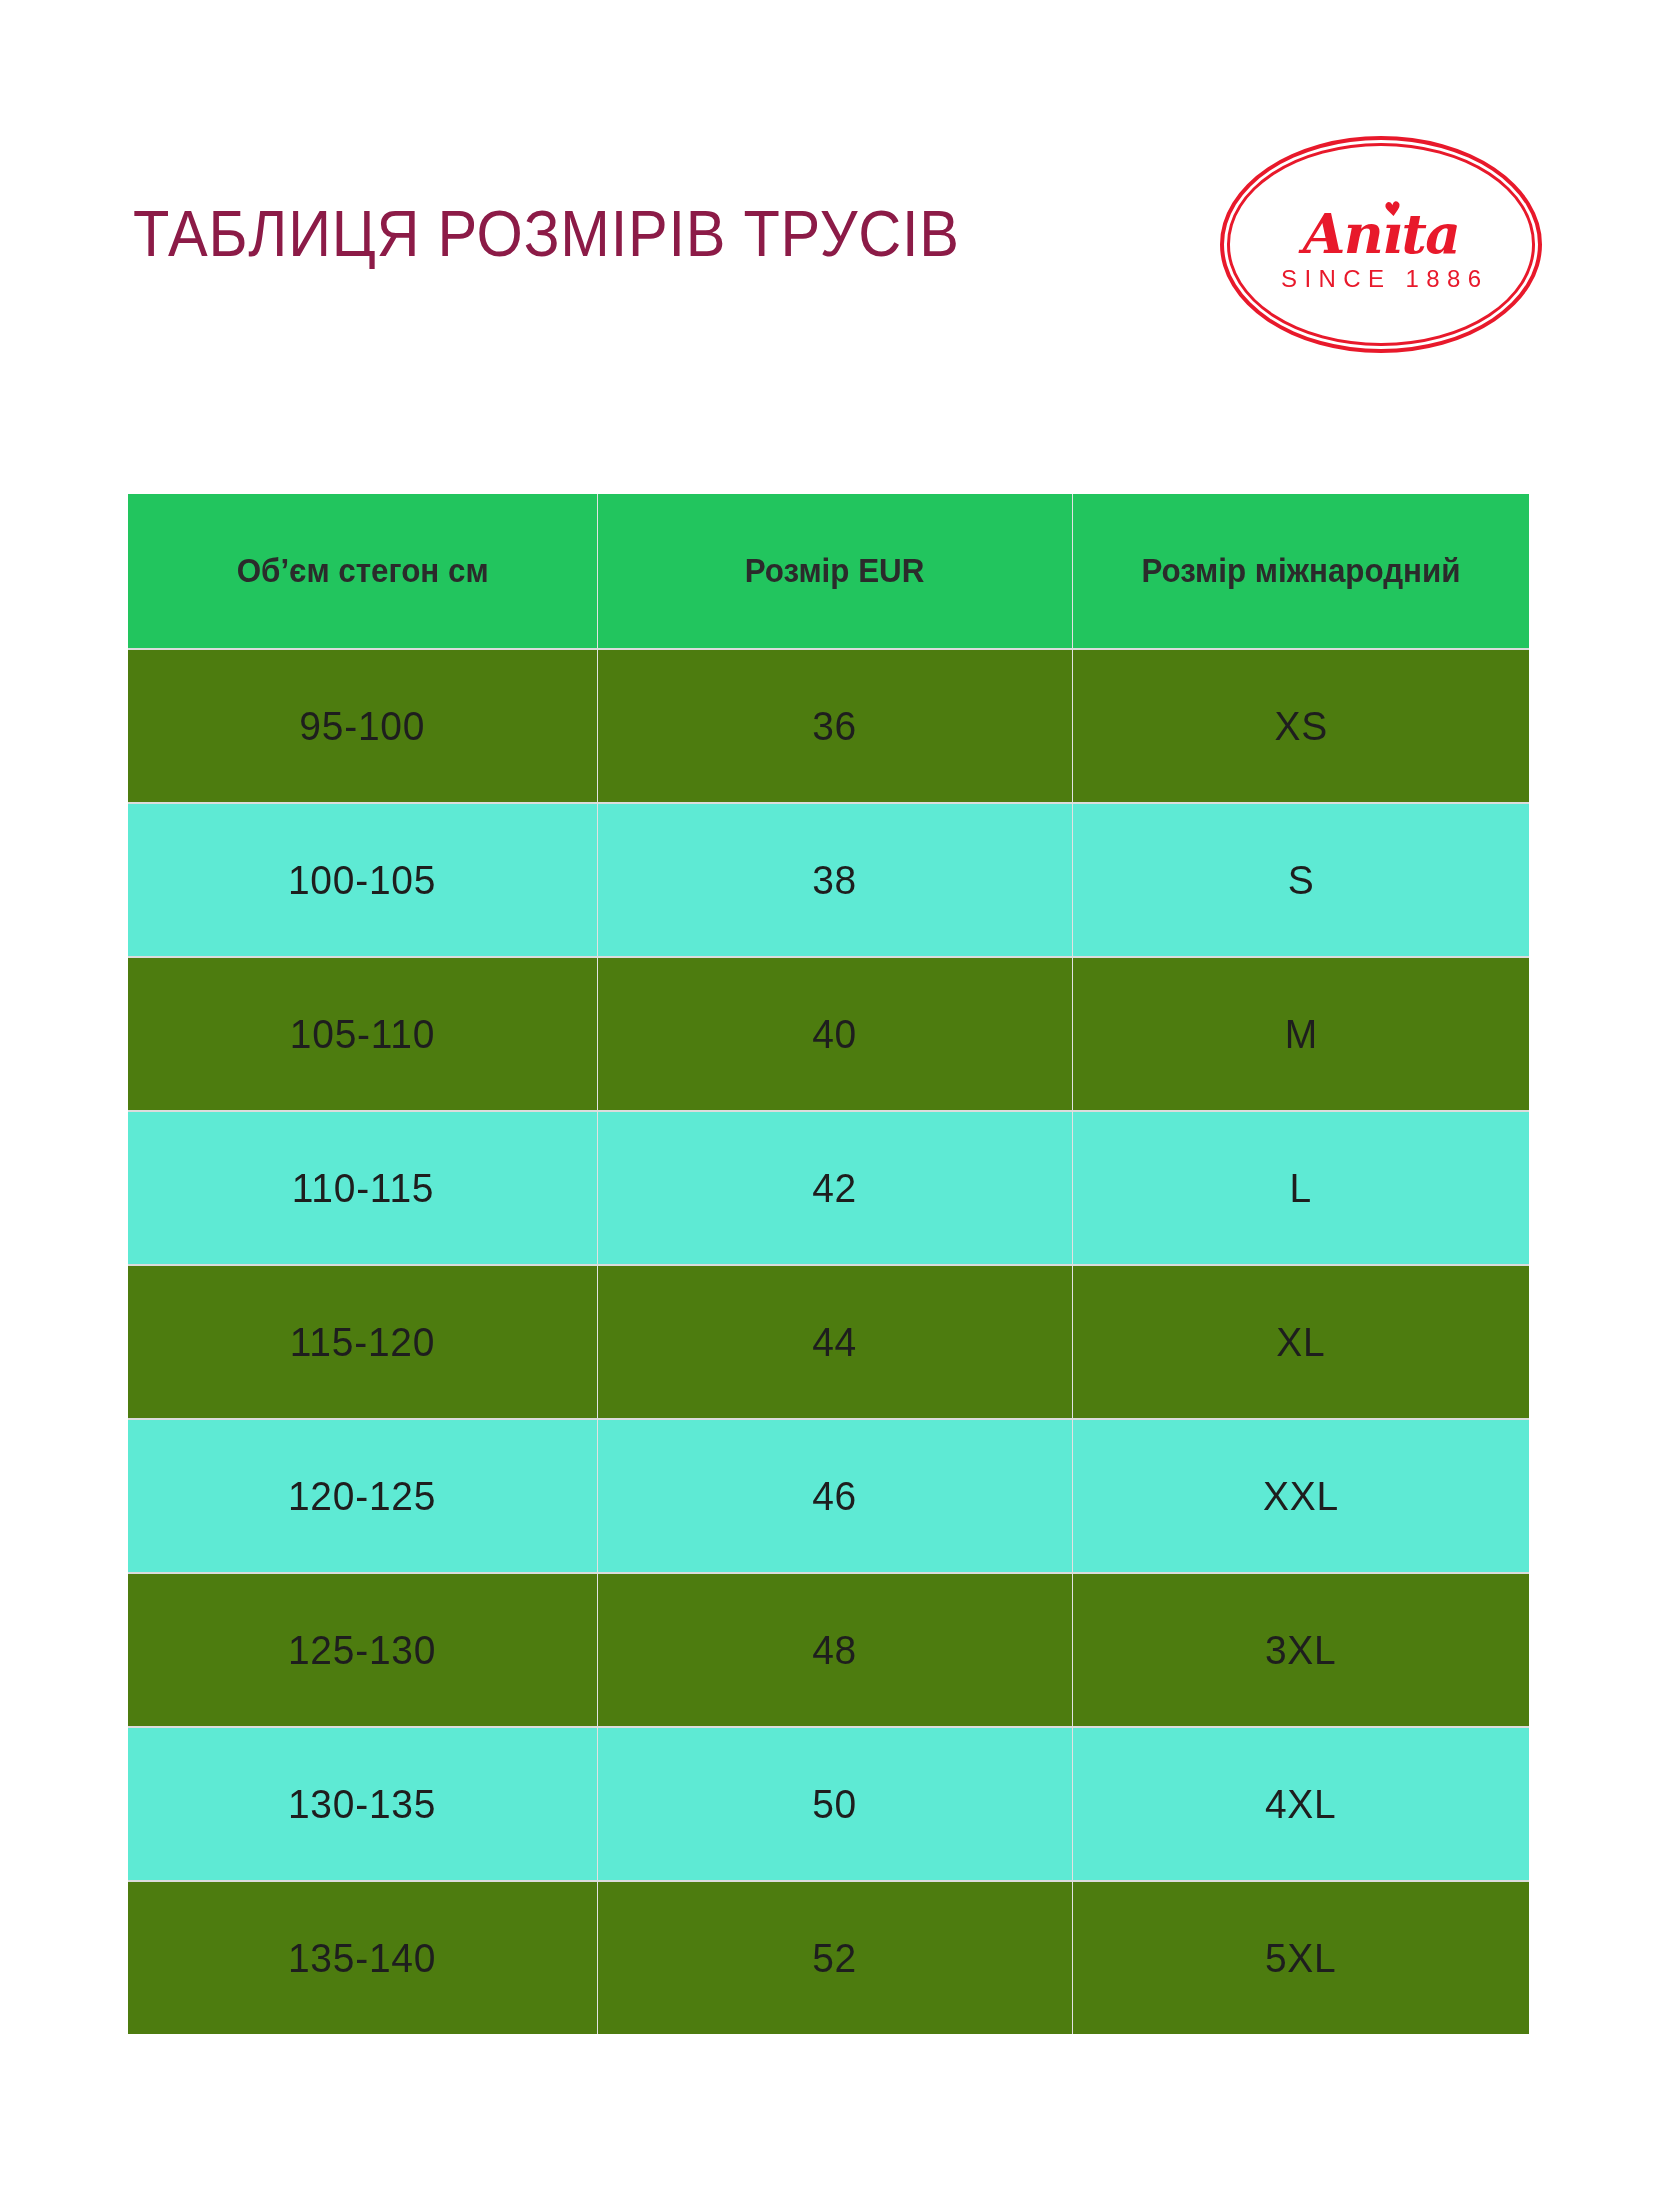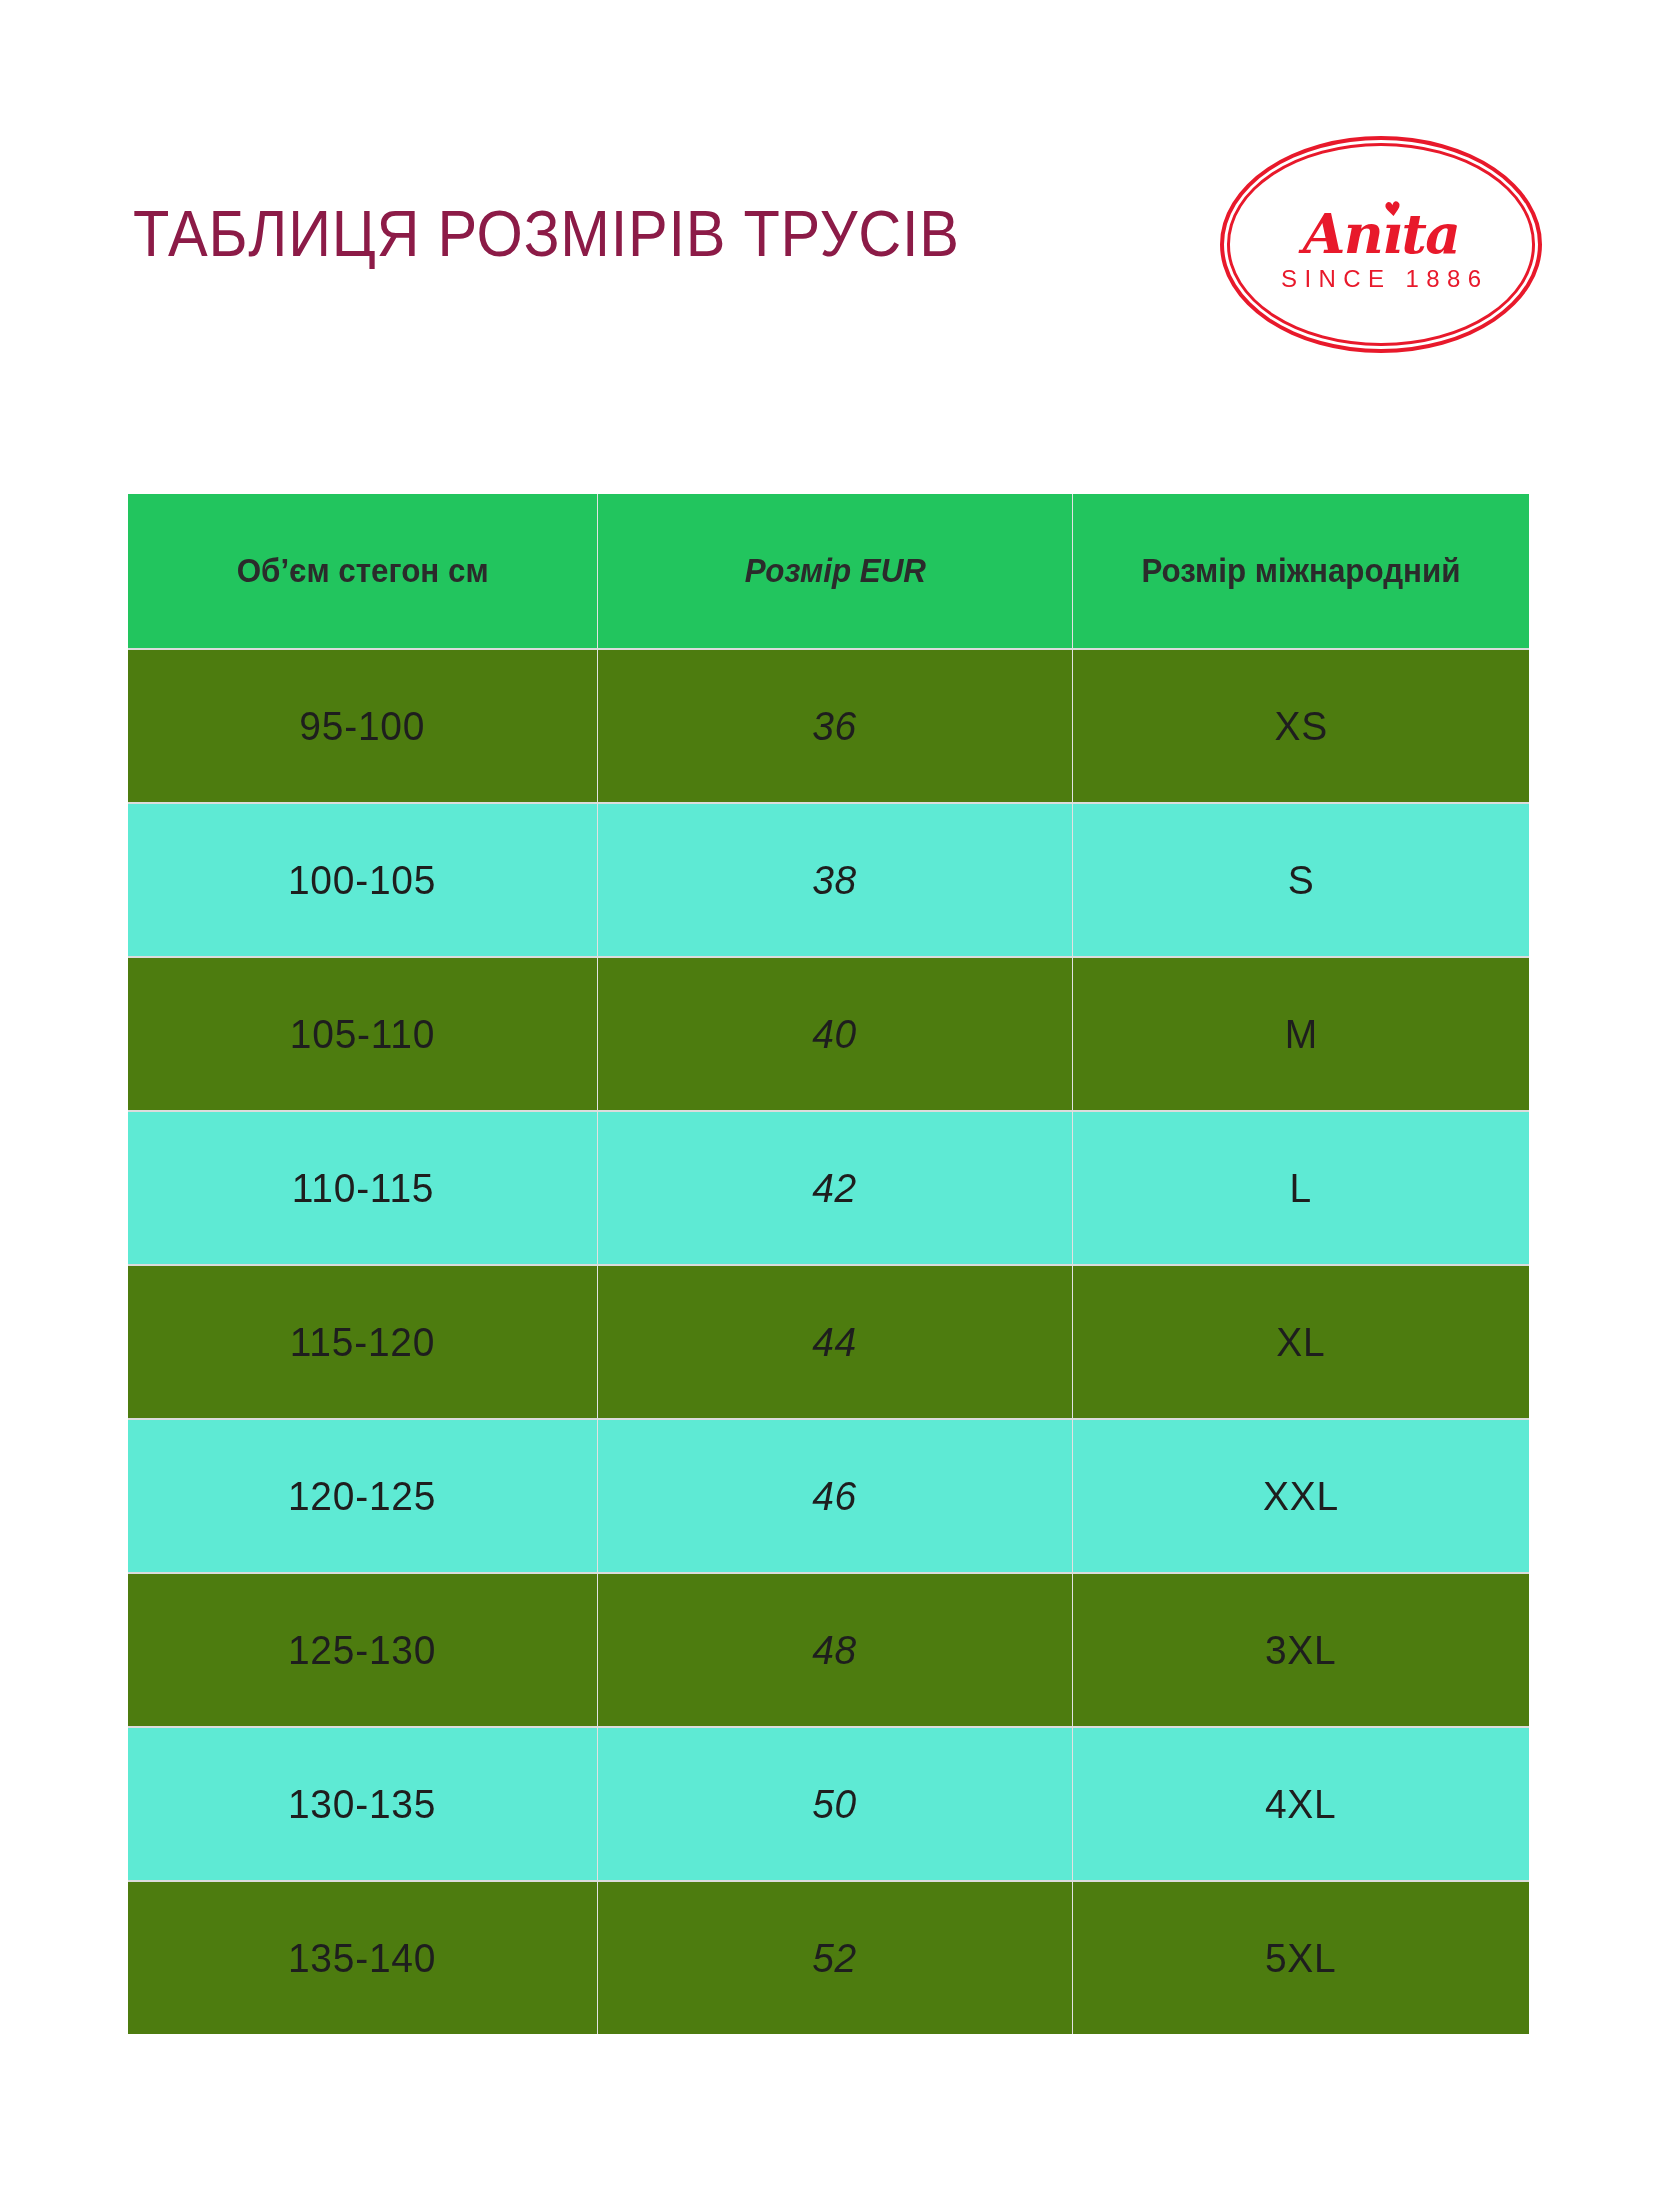--- a/index.html
+++ b/index.html
@@ -94,21 +94,20 @@
     height: 154px;
     box-sizing: border-box;
     display: flex;
     align-items: center;
     justify-content: center;
     background: #4d7c0f;
   }
   .cell.mid {
     border-left: 1.6px solid #e2e2e2;
     border-right: 1.6px solid #e2e2e2;
-    font-style: italic;
   }
   .head .cell {
     background: #22c55e;
     font-size: 33px;
     font-weight: 600;
     color: #2b2b2b;
   }
   .data .cell {
     font-size: 41px;
     font-weight: 400;

